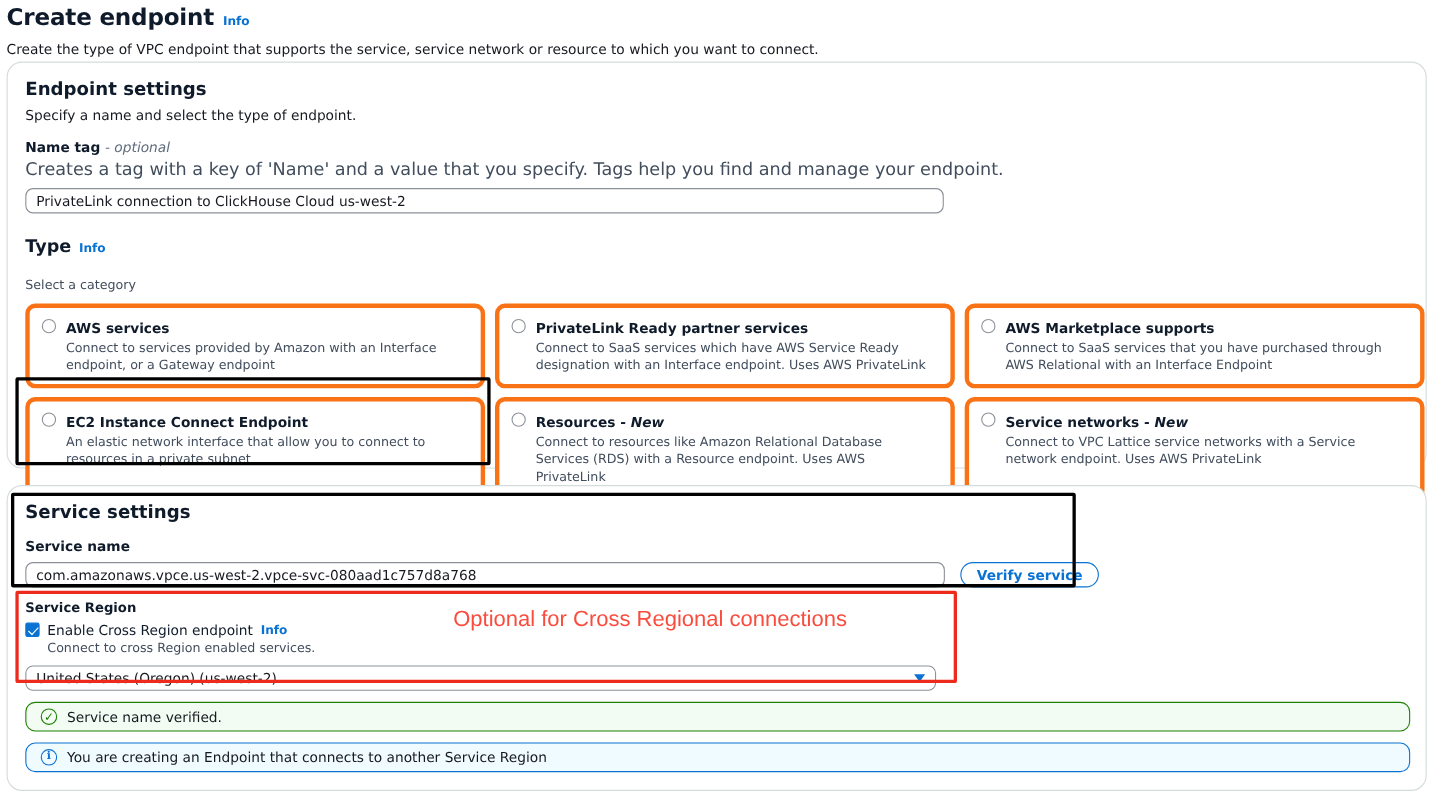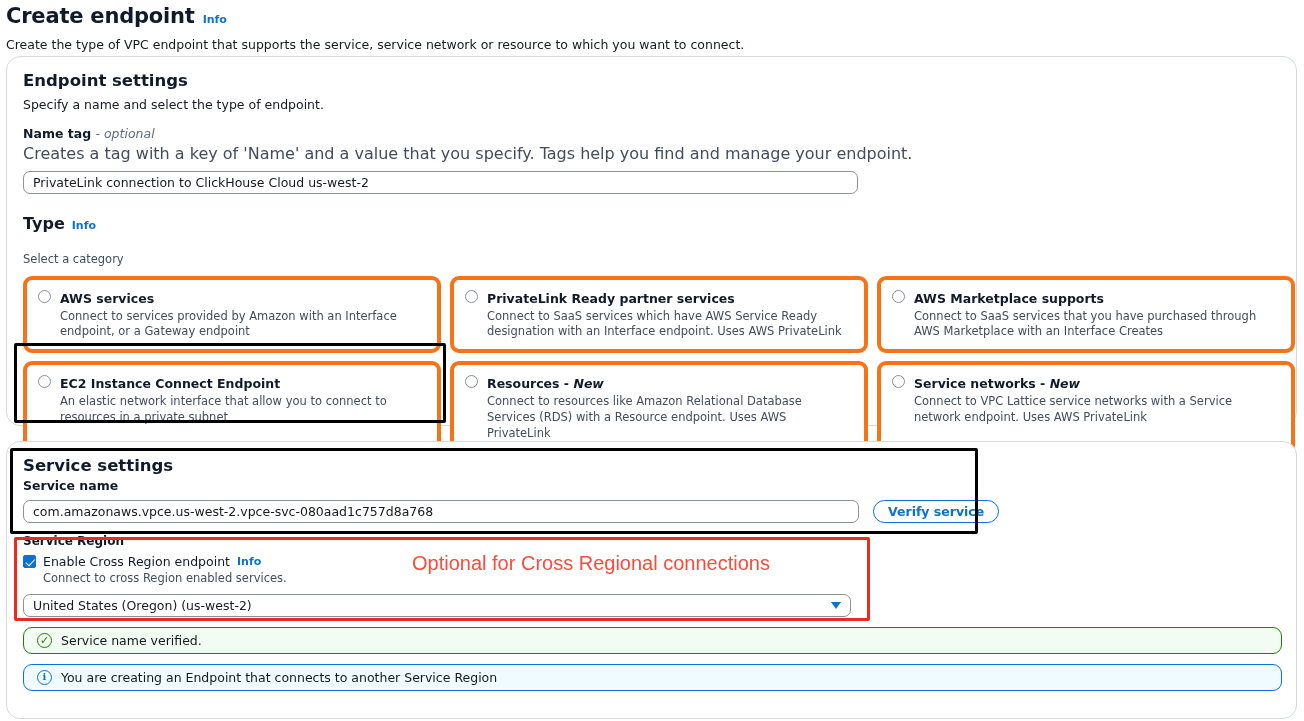--- a/index.html
+++ b/index.html
@@ -197,21 +197,21 @@
         <span class="radio"></span>
         <span>
           <span class="type-name">PrivateLink Ready partner services</span>
           <div class="type-desc">Connect to SaaS services which have AWS Service Ready designation with an Interface endpoint. Uses AWS PrivateLink</div>
         </span>
       </div>
       <div class="type-card">
         <span class="radio"></span>
         <span>
           <span class="type-name">AWS Marketplace supports</span>
-          <div class="type-desc">Connect to SaaS services that you have purchased through AWS Marketplace with an Interface Creates</div>
+          <div class="type-desc">Connect to SaaS services that you have purchased through AWS Relational with an Interface Endpoint</div>
         </span>
       </div>
 
       <div class="type-card">
         <span class="radio"></span>
         <span>
           <span class="type-name">EC2 Instance Connect Endpoint</span>
           <div class="type-desc">An elastic network interface that allow you to connect to resources in a private subnet</div>
         </span>
       </div>
@@ -237,21 +237,21 @@
         </span>
       </div>
     </div>
   </div>
 </div>
 
 <div class="card" id="service-card">
   <div class="card-inner">
     <div class="section-title">Service settings</div>
 
-    <div class="field-label" style="margin-top:1px;">Service name</div>
+    <div class="field-label" style="margin-top:12px;">Service name</div>
     <div class="svc-row">
       <div class="text-input" id="svc-name-input">
         <span>com.amazonaws.vpce.us-west-2.vpce-svc-080aad1c757d8a768</span>
       </div>
       <div class="verify-btn">Verify service</div>
     </div>
 
     <div class="region-block">
       <div class="region-title">Service Region</div>
       <div class="cb-row">

